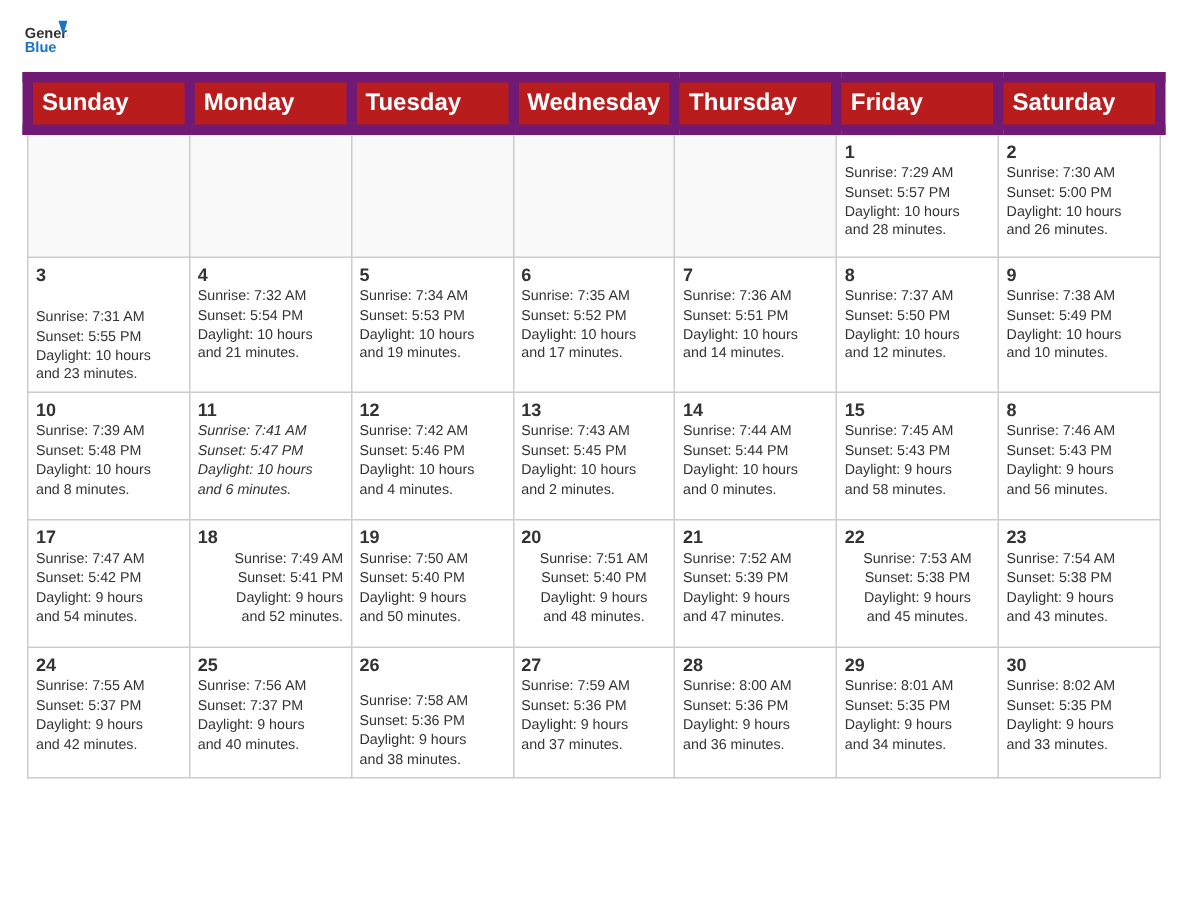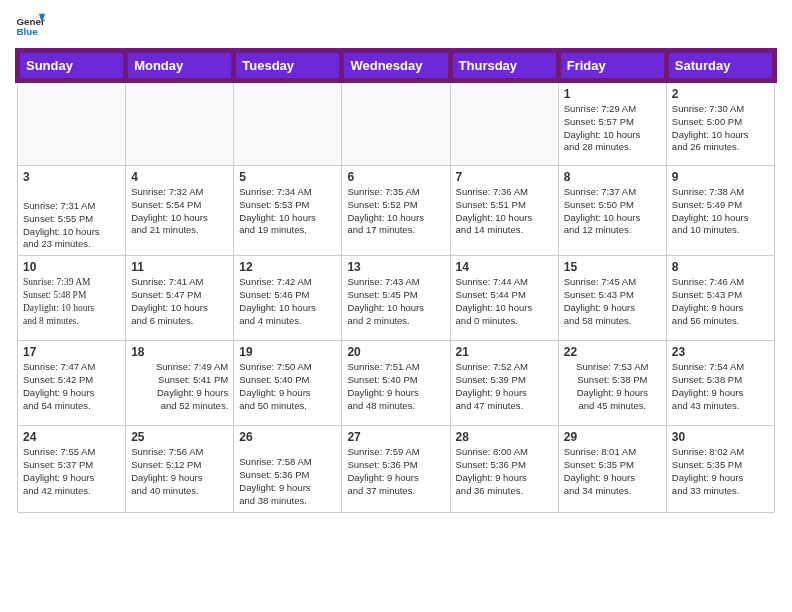--- a/index.html
+++ b/index.html
@@ -42,27 +42,27 @@
     .location {
       font-size: 14px;
       color: #555;
     }
     .calendar {
       width: 100%;
       border-collapse: collapse;
       table-layout: fixed;
     }
     .calendar th {
-      background: #6d28d9;
+      background: #b91c1c;
       color: #fff;
       text-align: left;
       padding: 5px 6px;
-      font-size: 13px;
+      font-size: 16px;
       font-weight: bold;
-      border: 5px solid #701a75;
+      border: 7px solid #701a75;
     }
     .calendar td {
       border: 1px solid #ccc;
       vertical-align: top;
       padding: 4px 5px;
       font-size: 10px;
       color: #333;
       height: 85px;
       background: #fff;
     }
@@ -181,28 +181,28 @@
             <span class="day-number">9</span>
             <div class="day-info" style="white-space: pre-line;">Sunrise: 7:38 AM
 Sunset: 5:49 PM
 Daylight: 10 hours
 and 10 minutes.</div>
           </td>
         </tr>
         <tr>
           <td>
             <span class="day-number">10</span>
-            <div class="day-info" style="white-space: pre-line; font-family: Liberation Serif, serif;">Sunrise: 7:39 AM
+            <div class="day-info" style="white-space: pre-line;">Sunrise: 7:39 AM
 Sunset: 5:48 PM
 Daylight: 10 hours
 and 8 minutes.</div>
           </td>
           <td>
             <span class="day-number">11</span>
-            <div class="day-info" style="white-space: pre-line;">Sunrise: 7:41 AM
+            <div class="day-info" style="white-space: pre-line; font-style: italic;">Sunrise: 7:41 AM
 Sunset: 5:47 PM
 Daylight: 10 hours
 and 6 minutes.</div>
           </td>
           <td>
             <span class="day-number">12</span>
             <div class="day-info" style="white-space: pre-line;">Sunrise: 7:42 AM
 Sunset: 5:46 PM
 Daylight: 10 hours
 and 4 minutes.</div>
@@ -253,21 +253,21 @@
           </td>
           <td>
             <span class="day-number">19</span>
             <div class="day-info" style="white-space: pre-line;">Sunrise: 7:50 AM
 Sunset: 5:40 PM
 Daylight: 9 hours
 and 50 minutes.</div>
           </td>
           <td>
             <span class="day-number">20</span>
-            <div class="day-info" style="white-space: pre-line;">Sunrise: 7:51 AM
+            <div class="day-info" style="white-space: pre-line; text-align: center;">Sunrise: 7:51 AM
 Sunset: 5:40 PM
 Daylight: 9 hours
 and 48 minutes.</div>
           </td>
           <td>
             <span class="day-number">21</span>
             <div class="day-info" style="white-space: pre-line;">Sunrise: 7:52 AM
 Sunset: 5:39 PM
 Daylight: 9 hours
 and 47 minutes.</div>
@@ -291,21 +291,21 @@
           <td>
             <span class="day-number">24</span>
             <div class="day-info" style="white-space: pre-line;">Sunrise: 7:55 AM
 Sunset: 5:37 PM
 Daylight: 9 hours
 and 42 minutes.</div>
           </td>
           <td>
             <span class="day-number">25</span>
             <div class="day-info" style="white-space: pre-line;">Sunrise: 7:56 AM
-Sunset: 5:12 PM
+Sunset: 7:37 PM
 Daylight: 9 hours
 and 40 minutes.</div>
           </td>
           <td>
             <span class="day-number">26</span>
             <div class="day-info" style="white-space: pre-line; margin-top: 12px;">Sunrise: 7:58 AM
 Sunset: 5:36 PM
 Daylight: 9 hours
 and 38 minutes.</div>
           </td>

